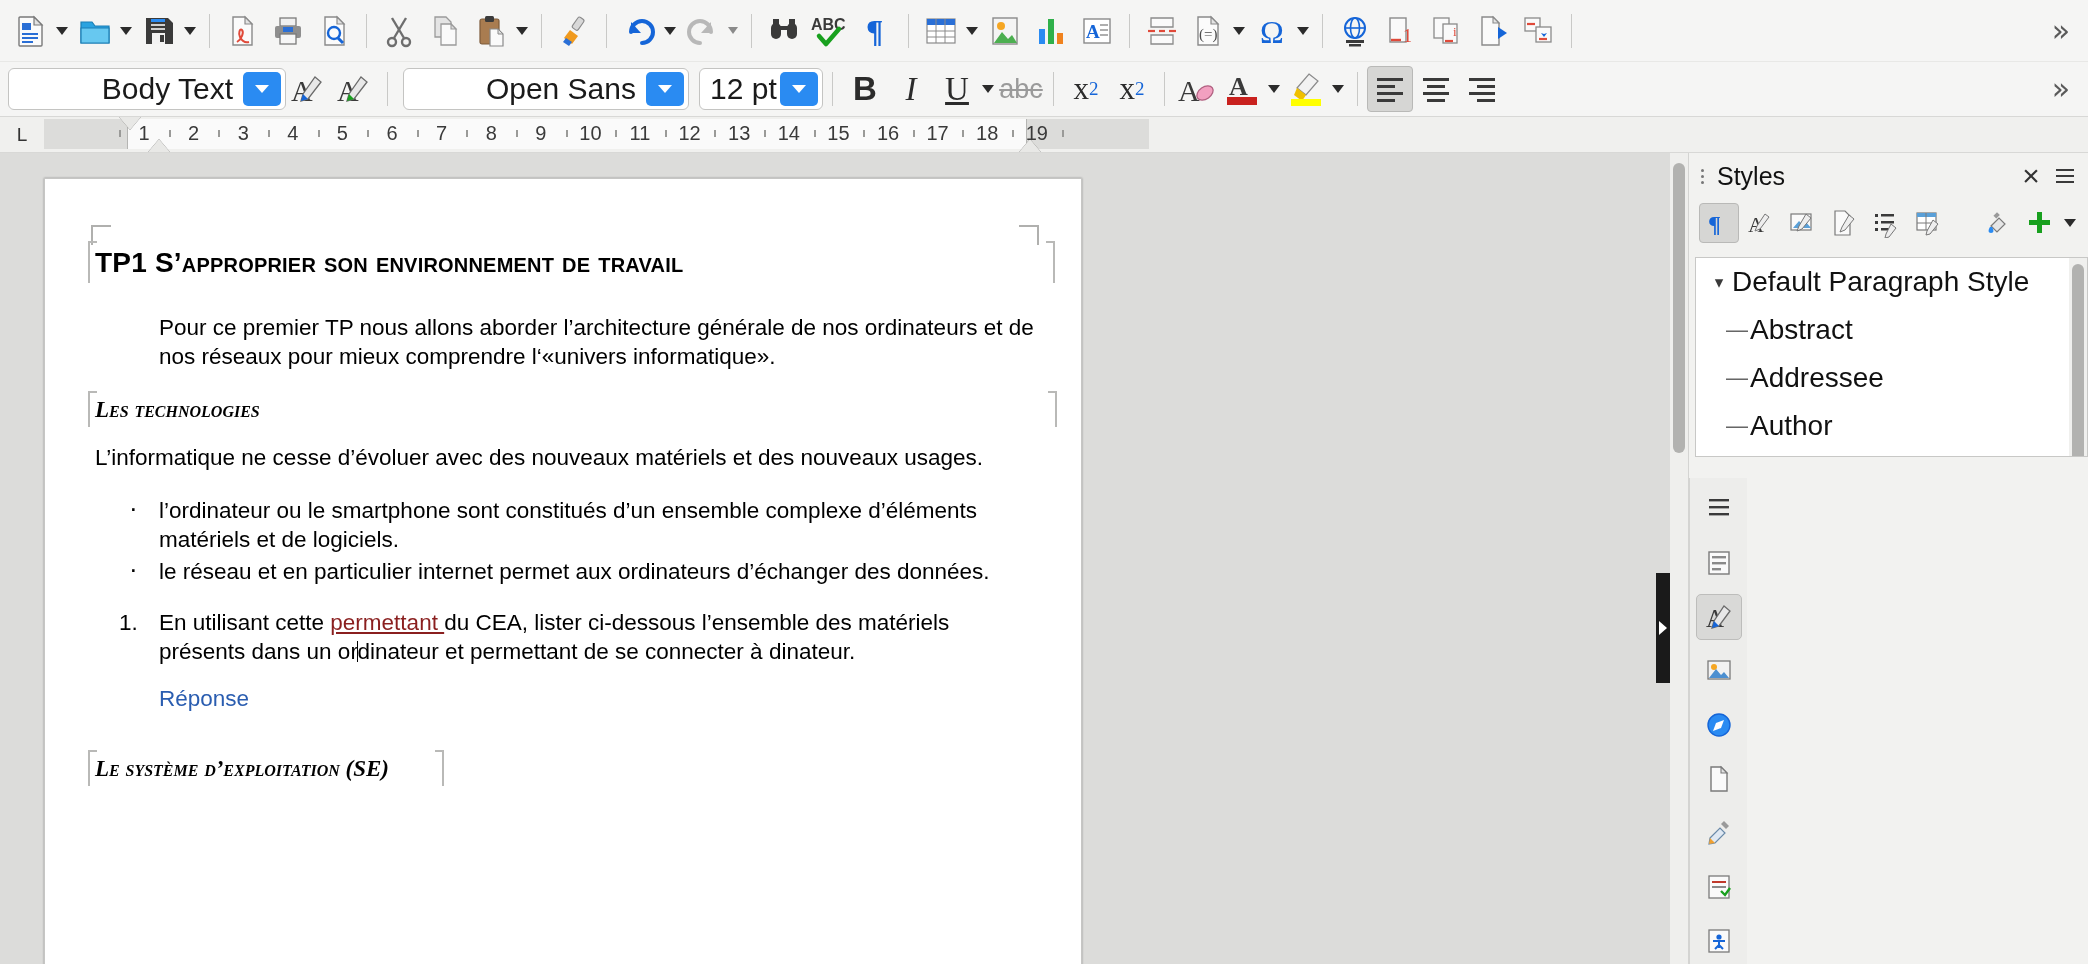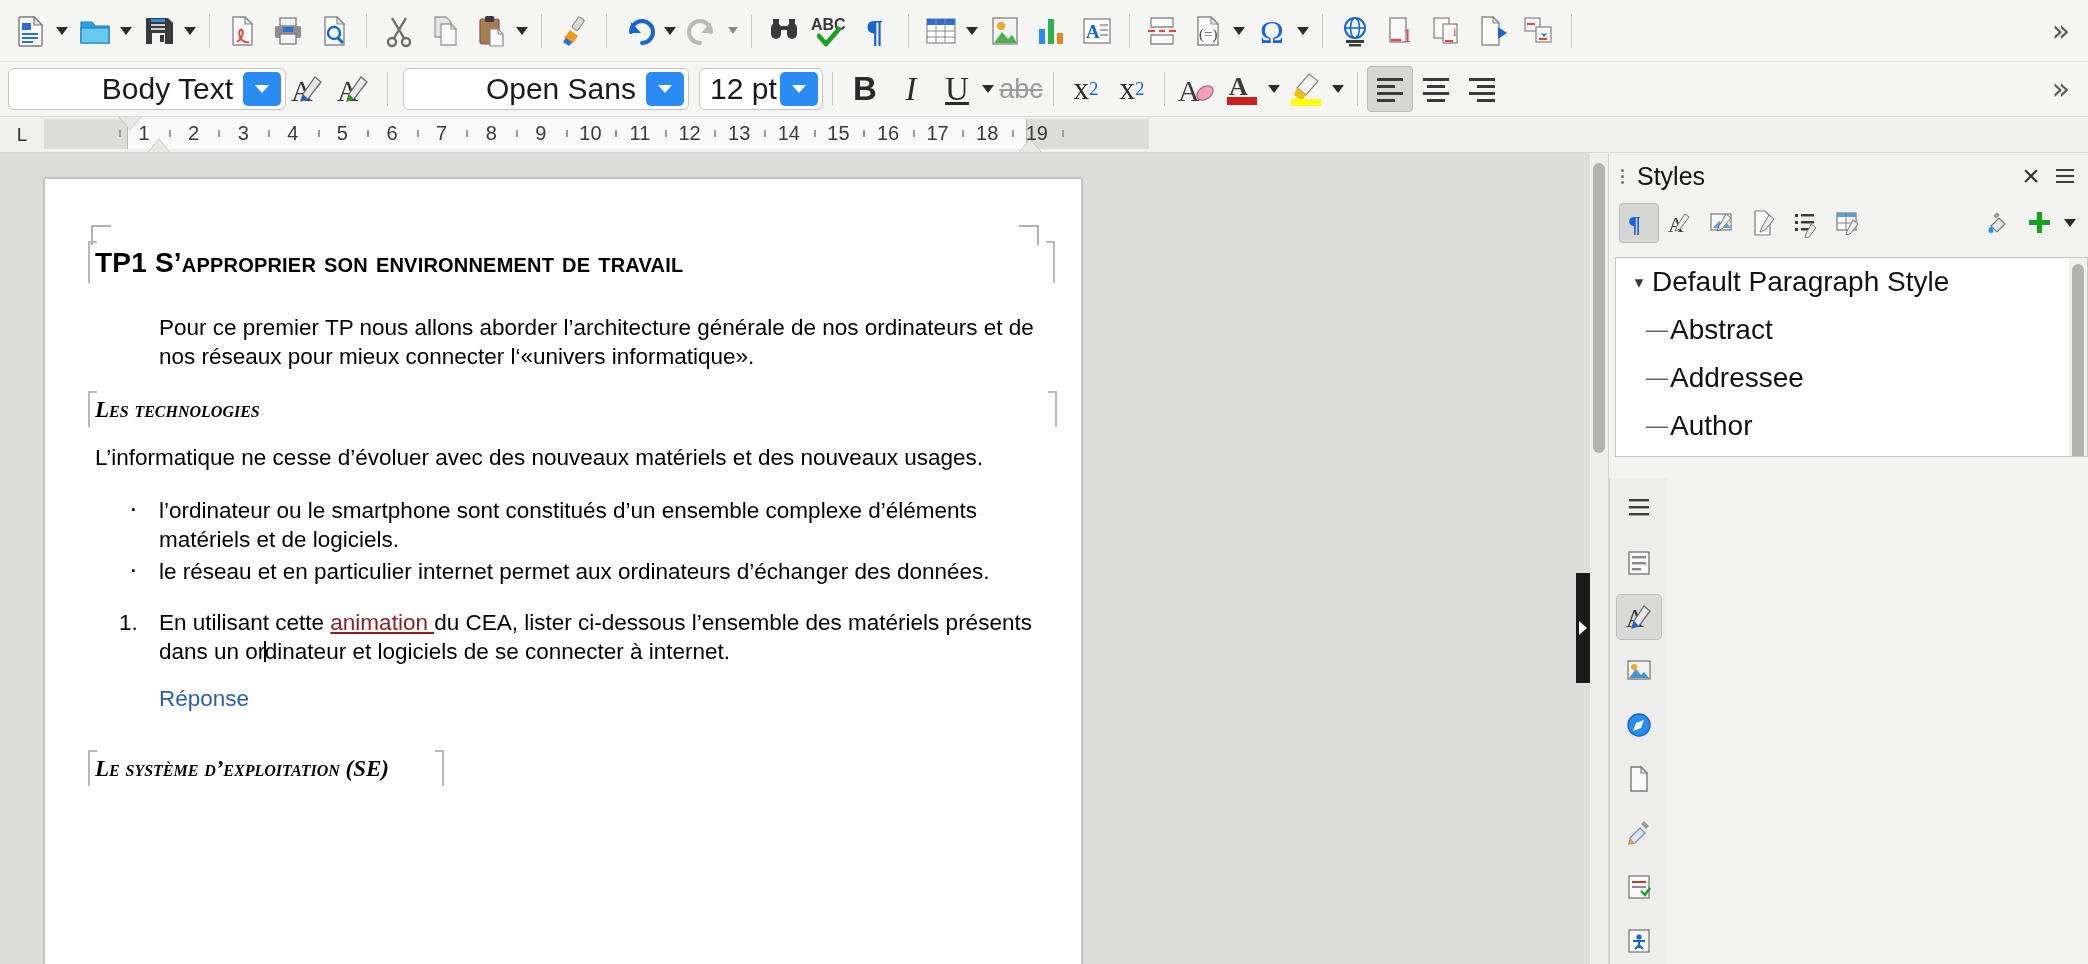--- a/index.html
+++ b/index.html
@@ -183,21 +183,21 @@
     display: flex; align-items: center; justify-content: center;
   }
   #side-handle::after {
     content: ""; width: 0; height: 0;
     border-top: 7px solid transparent; border-bottom: 7px solid transparent;
     border-left: 8px solid #fff;
   }
 
   
   #sidebar {
-    width: 480px; background: #f2f2f0; display: flex; flex-direction: column;
+    width: 400px; background: #f2f2f0; display: flex; flex-direction: column;
     border-left: 1px solid #d4d4d2;
     gap: 21px;
   }
   #sidebar-deck { flex: 1; display: flex; flex-direction: column; min-width: 0; }
   #sb-title-row {
     display: flex; align-items: center; height: 46px; padding: 0 6px;
     flex: none;
   }
   .grip { width: 14px; display: flex; flex-direction: column; gap: 3px; align-items: center; }
   .grip i { width: 3px; height: 3px; background: #777; border-radius: 50%; display:block; }
@@ -690,38 +690,38 @@
         <div class="corner-mark cm-tr" style="right:42px; top:46px;"></div>
 
         <div id="content">
 
           <h1 class="doc-h1">
             <span class="bracket-l"></span>
             <span class="lead">TP1 S</span><span>’approprier son environnement de travail</span>
             <span class="bracket-r" style="right:-14px;"></span>
           </h1>
 
-          <p class="doc-p indent">Pour ce premier TP nous allons aborder l’architecture générale de nos ordinateurs et de nos réseaux pour mieux connecter l‘«univers informatique».</p>
+          <p class="doc-p indent">Pour ce premier TP nous allons aborder l’architecture générale de nos ordinateurs et de nos réseaux pour mieux comprendre l‘«univers informatique».</p>
 
           <h2 class="doc-h2">
             <span class="bracket-l"></span>
             <span class="lead">L</span><span>es technologies</span>
             <span class="bracket-r" style="right:-16px;"></span>
           </h2>
 
           <p class="doc-p" style="margin-bottom:24px;">L’informatique ne cesse d’évoluer avec des nouveaux matériels et des nouveaux usages.</p>
 
           <ul class="bullet-list">
             <li>l’ordinateur ou le smartphone sont constitués d’un ensemble complexe d’éléments matériels et de logiciels.</li>
             <li>le réseau et en particulier internet permet aux ordinateurs d’échanger des données.</li>
           </ul>
 
           <ol class="num-list">
             <li>
-              <span class="numlbl">1.</span><span>En utilisant cette </span><a class="doclink" href="#">animation </a><span>du CEA, lister ci-dessous l’ensemble des matériels présents dans un or</span><span class="text-cursor"></span><span>dinateur et logiciels de se connecter à internet.</span>
+              <span class="numlbl">1.</span><span>En utilisant cette </span><a class="doclink" href="#">permettant </a><span>du CEA, lister ci-dessous l’ensemble des matériels présents dans un or</span><span class="text-cursor"></span><span>dinateur et permettant de se connecter à dinateur.</span>
             </li>
           </ol>
 
           <p class="doc-response">Réponse</p>
 
           <h2 class="doc-h2">
             <span class="bracket-l"></span>
             <span class="lead">L</span><span>e système d’exploitation</span><span class="bracket-r" style="right:auto; left:340px;"></span><span style="font-variant:normal;text-transform:none;"> (SE)</span>
           </h2>
 

